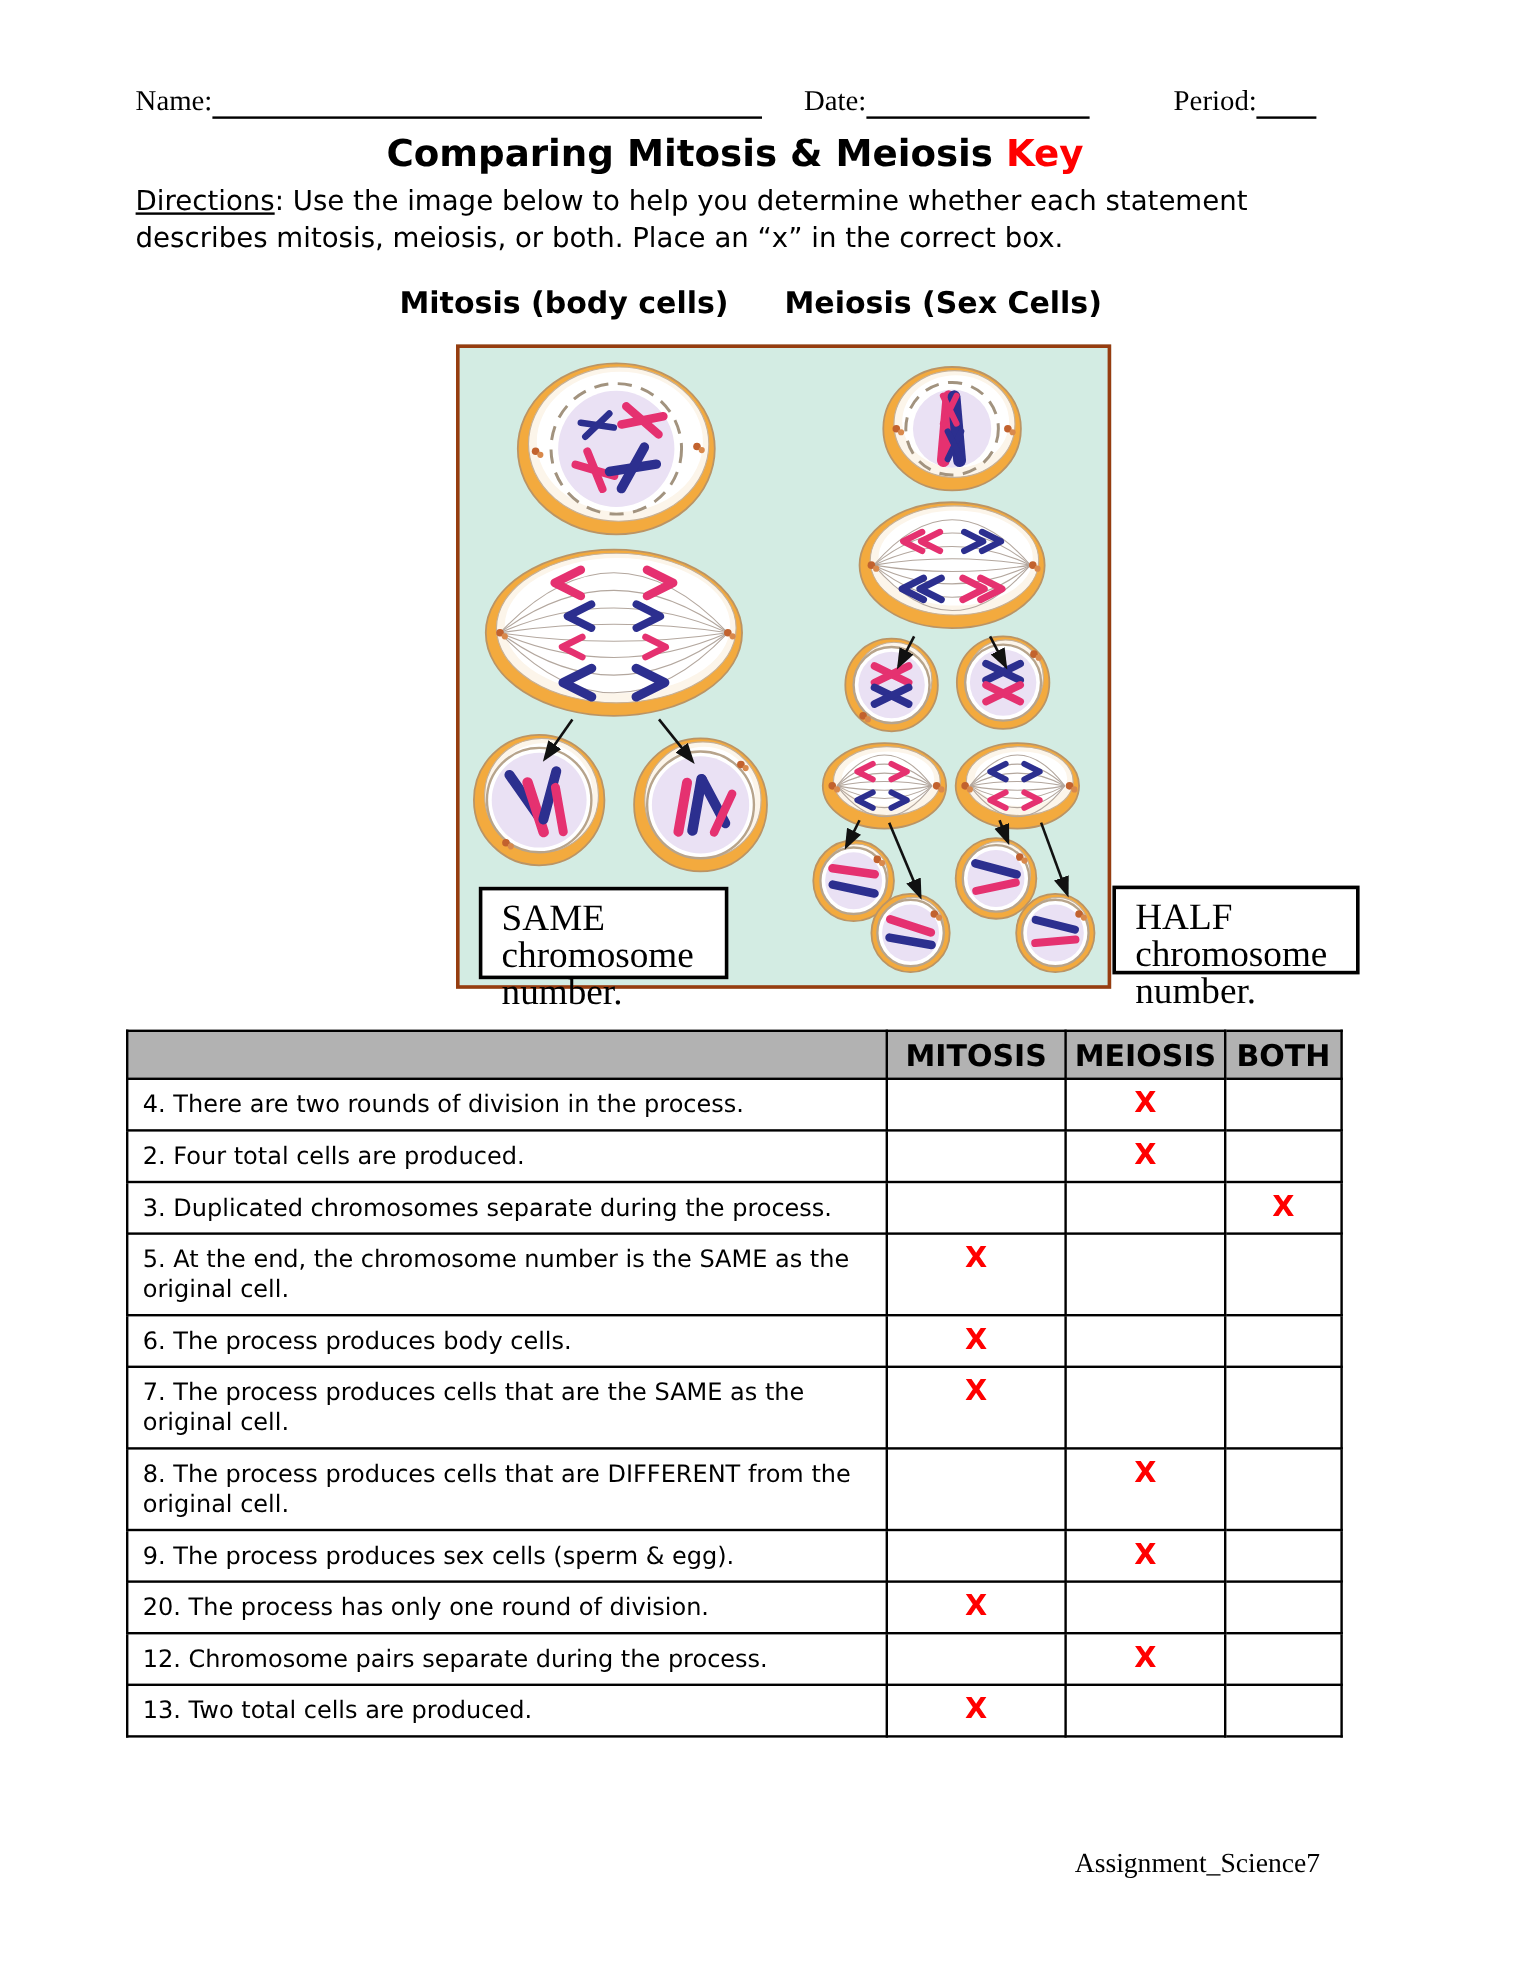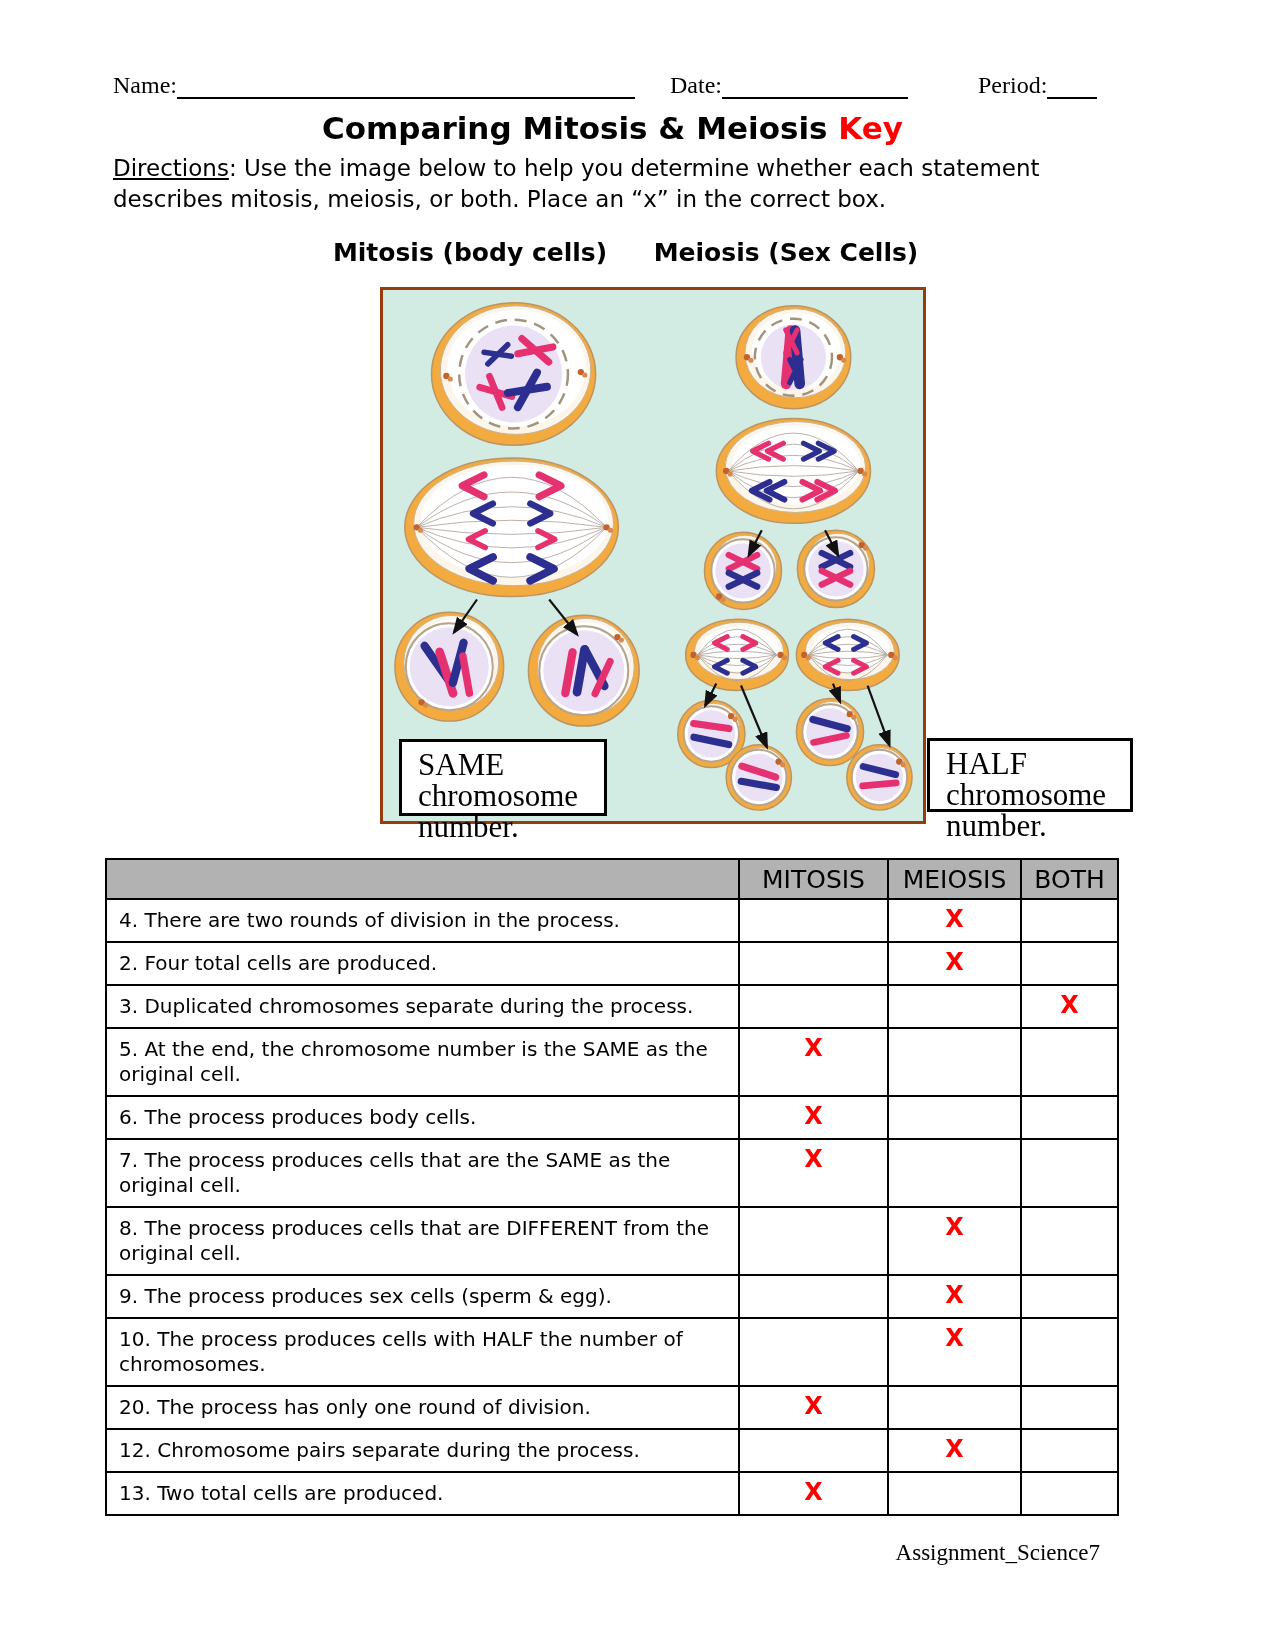--- a/index.html
+++ b/index.html
@@ -18,21 +18,21 @@
   
   .diag-label{position:absolute;top:238px;width:380px;text-align:center;font-size:25px;font-weight:bold;}
   
   .diagram{position:absolute;left:380px;top:287px;width:546px;height:537px;background:#d3ece3;border:3px solid #963d10;box-sizing:border-box;}
   .notebox{position:absolute;background:#ffffff;border:3px solid #000;box-sizing:border-box;font-size:31px;line-height:31px;padding:7px 6px 0 16px;z-index:5;}
   .notebox.same{left:399px;top:739px;width:208px;height:77px;}
   .notebox.half{left:927px;top:738px;width:206px;height:74px;}
   
   table.answers{position:absolute;left:105px;top:858px;width:1012px;border-collapse:collapse;table-layout:fixed;}
   table.answers th,table.answers td{border:2px solid #000;}
-  table.answers th{background:#b2b2b2;font-size:25px;font-weight:normal;height:38px;padding:0;}
+  table.answers th{background:#b2b2b2;font-size:25px;font-weight:bold;height:38px;padding:0;}
   td.stmt{font-size:20px;line-height:1.25;padding:8px 10px 8px 12px;}
   td.mark{text-align:center;vertical-align:top;padding-top:5px;font-size:24px;font-weight:bold;color:#ff0000;}
   
   .footer{position:absolute;top:1540px;left:0;width:1100px;text-align:right;font-size:23px;}
 </style>
 </head>
 <body>
 
 <div class="hdr serif">
   <span class="item" style="left:113px;"><span>Name:</span><span class="blank" style="width:458px;"></span></span>
@@ -457,26 +457,20 @@
         <td class="mark" style="color: rgb(255, 0, 0);">X</td>
         <td class="mark" style="color: rgb(255, 0, 0);"></td>
       </tr>
       <tr>
         <td class="stmt">9. The process produces sex cells (sperm &amp; egg).</td>
         <td class="mark" style="color: rgb(255, 0, 0);"></td>
         <td class="mark" style="color: rgb(255, 0, 0);">X</td>
         <td class="mark" style="color: rgb(255, 0, 0);"></td>
       </tr>
       <tr>
-        <td class="stmt">10. The process produces cells with HALF the number of chromosomes.</td>
-        <td class="mark" style="color: rgb(255, 0, 0);"></td>
-        <td class="mark" style="color: rgb(255, 0, 0);">X</td>
-        <td class="mark" style="color: rgb(255, 0, 0);"></td>
-      </tr>
-      <tr>
         <td class="stmt">20. The process has only one round of division.</td>
         <td class="mark" style="color: rgb(255, 0, 0);">X</td>
         <td class="mark" style="color: rgb(255, 0, 0);"></td>
         <td class="mark" style="color: rgb(255, 0, 0);"></td>
       </tr>
       <tr>
         <td class="stmt">12. Chromosome pairs separate during the process.</td>
         <td class="mark" style="color: rgb(255, 0, 0);"></td>
         <td class="mark" style="color: rgb(255, 0, 0);">X</td>
         <td class="mark" style="color: rgb(255, 0, 0);"></td>

